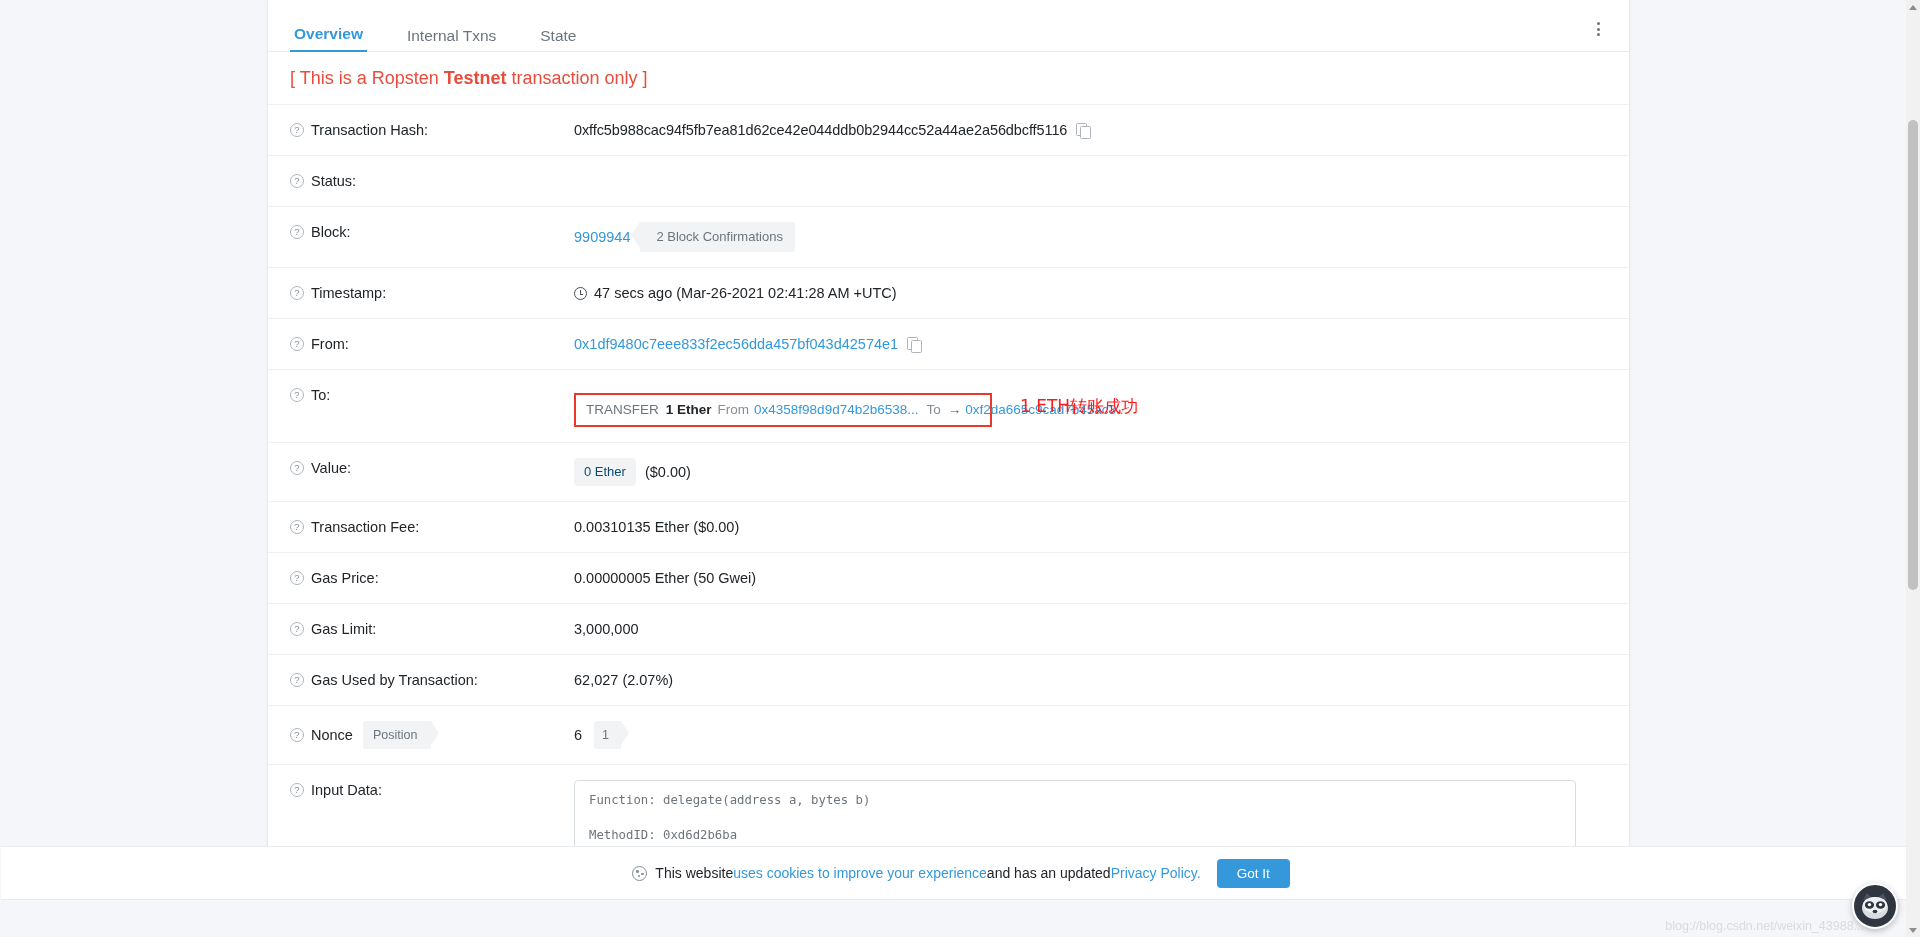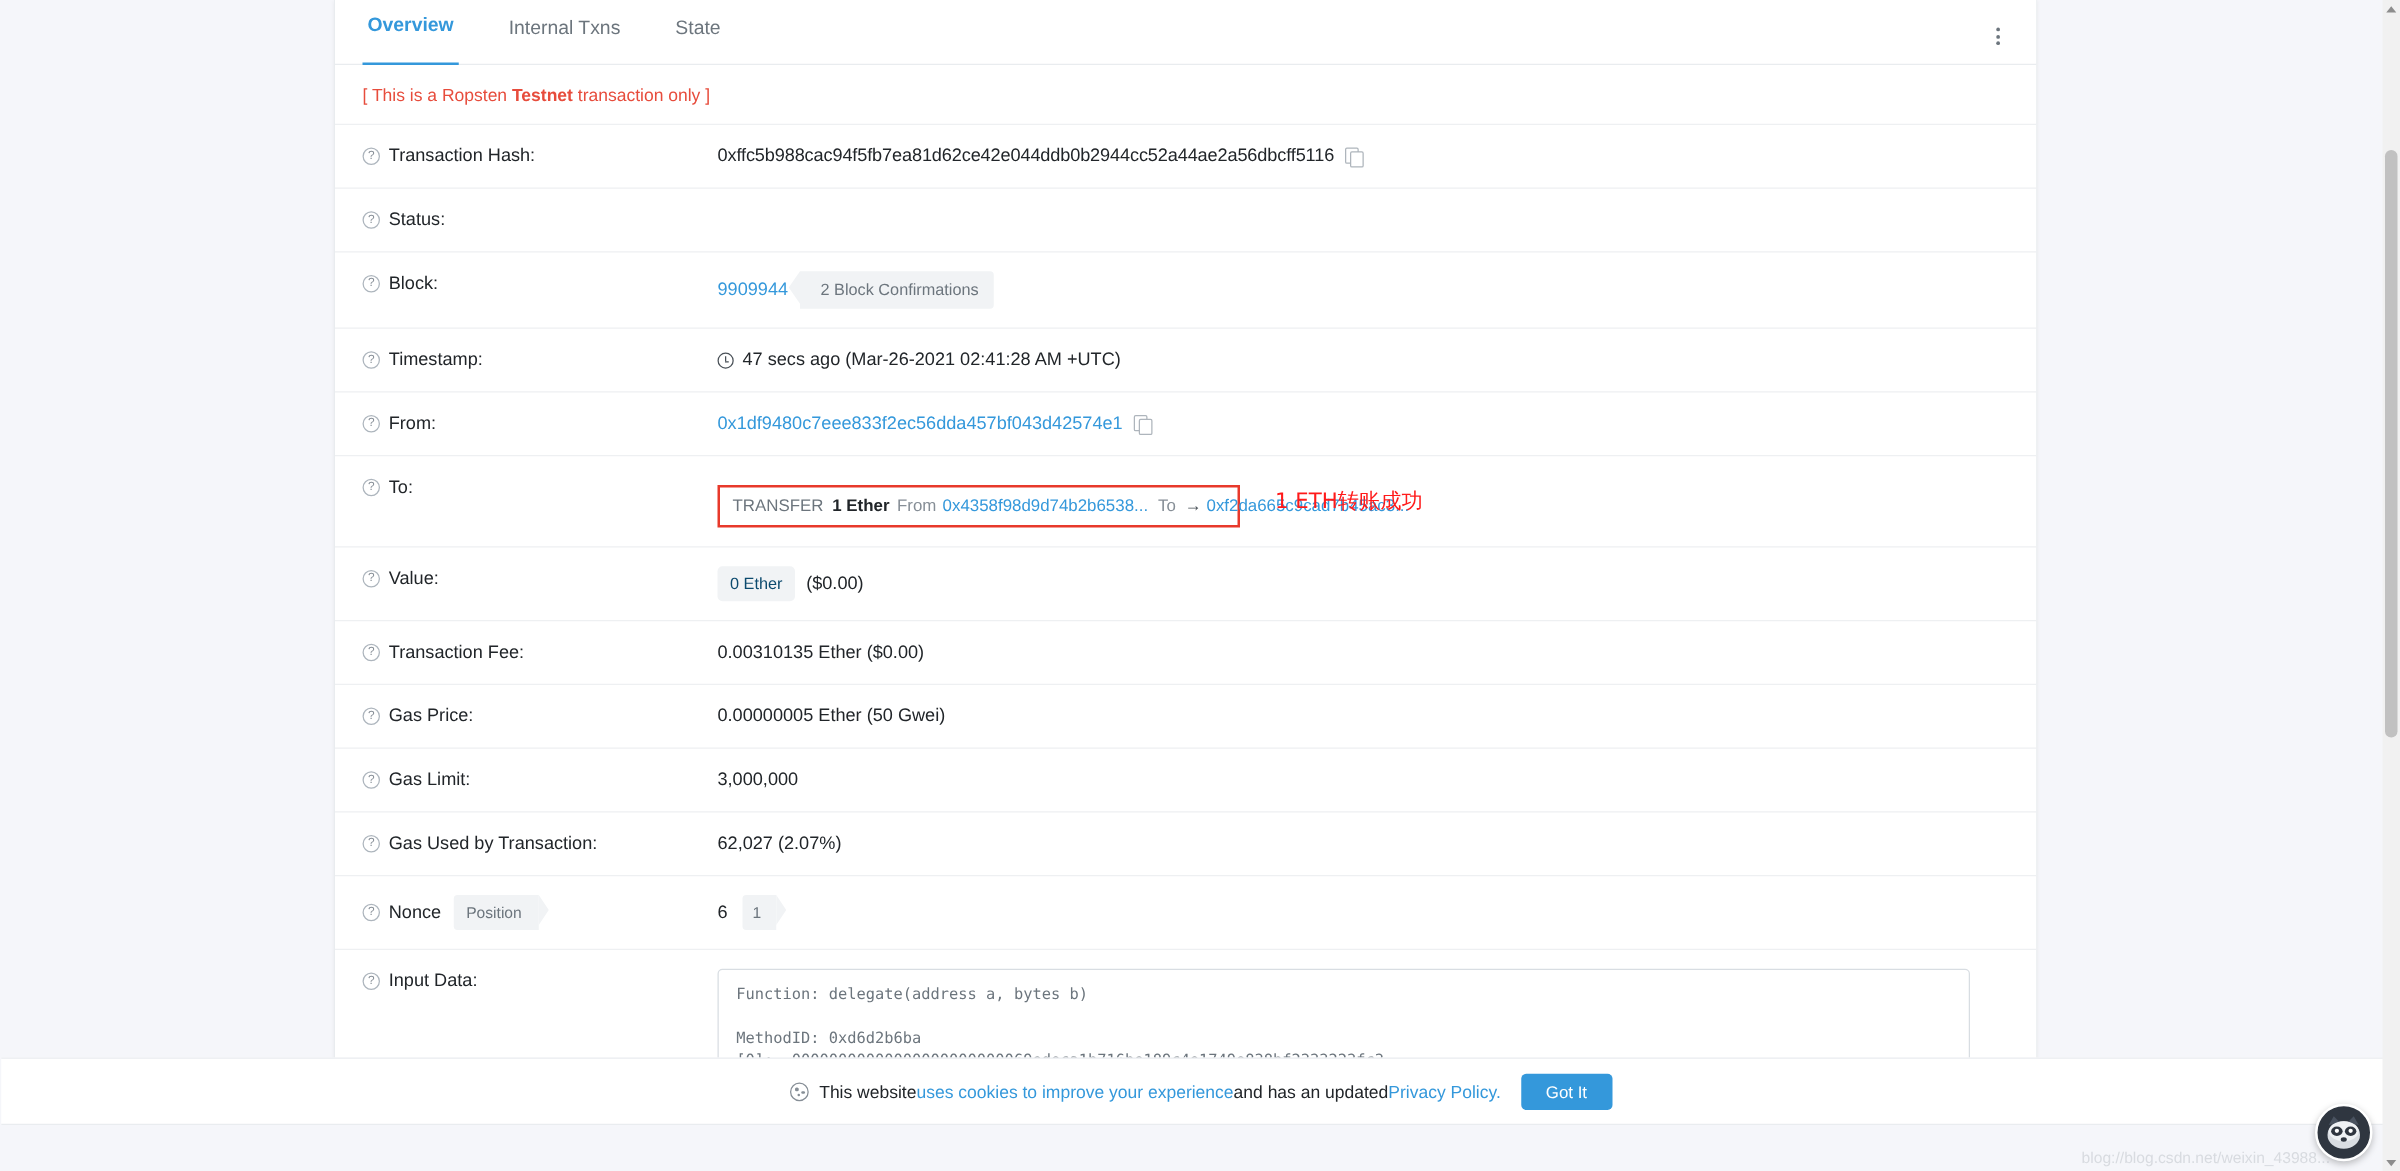--- a/index.html
+++ b/index.html
@@ -37,21 +37,21 @@
     display: flex;
     align-items: flex-end;
     height: 52px;
     padding: 0 22px;
     border-bottom: 1px solid #e9ecef;
     position: relative;
   }
   .tab {
     font-size: 15.5px;
     color: #6c757d;
-    padding: 0 4px 20px 4px;
+    padding: 0 4px 7px 4px;
     margin-right: 36px;
     cursor: pointer;
     white-space: nowrap;
     font-weight: 400;
     position: relative;
     top: 1px;
   }
   .tab.active {
     color: #3498db;
     font-weight: 700;
@@ -65,21 +65,21 @@
     display: flex; flex-direction: column;
     align-items: center; justify-content: center;
     gap: 2.5px;
     cursor: pointer;
   }
   .tab-menu i { width: 3px; height: 3px; background: #6c757d; border-radius: 50%; display:block; }
 
   
   .testnet {
     padding: 16px 22px 15px 22px;
-    font-size: 14px;
+    font-size: 18px;
     color: #e74c3c;
     border-bottom: 1px solid #eef0f2;
   }
   .testnet b { font-weight: 700; }
 
   
   .row {
     display: flex;
     align-items: flex-start;
     padding: 15px 22px;

